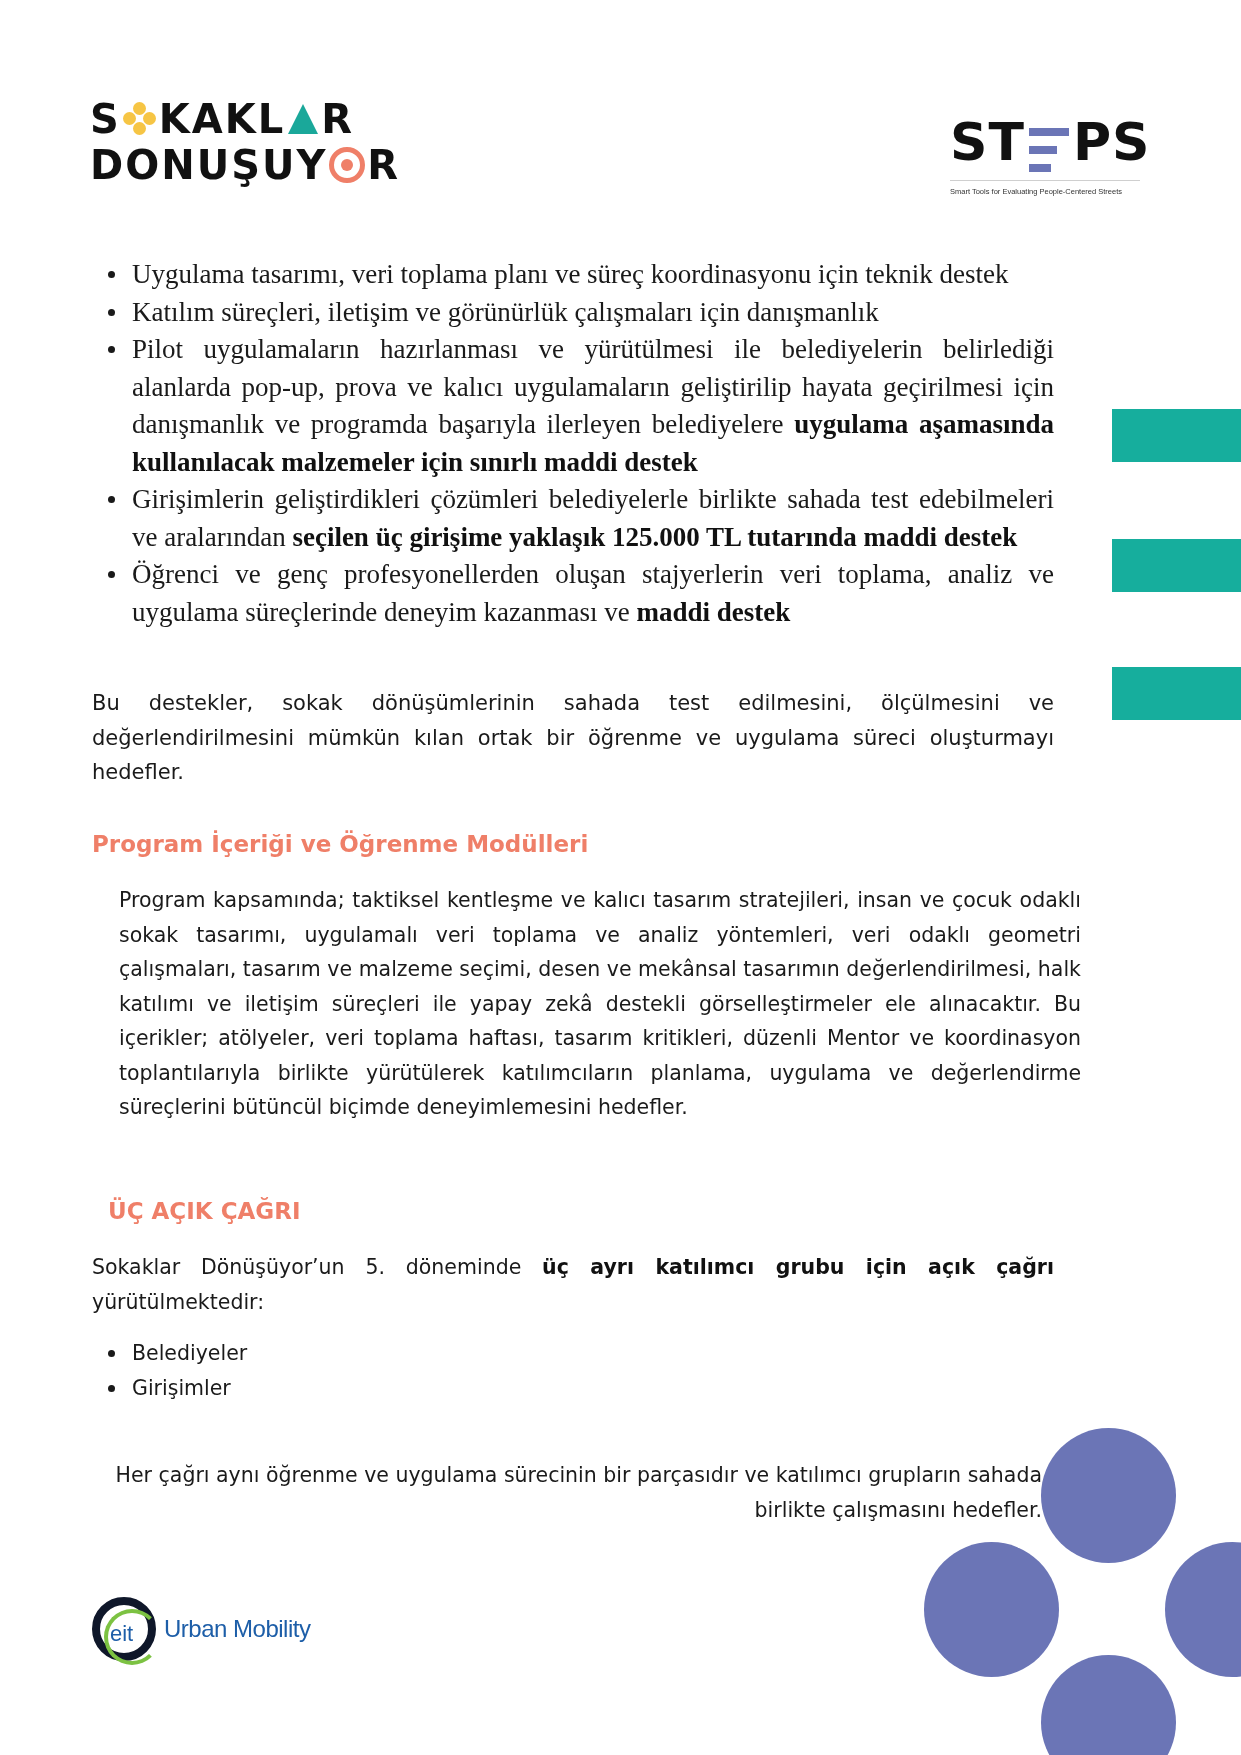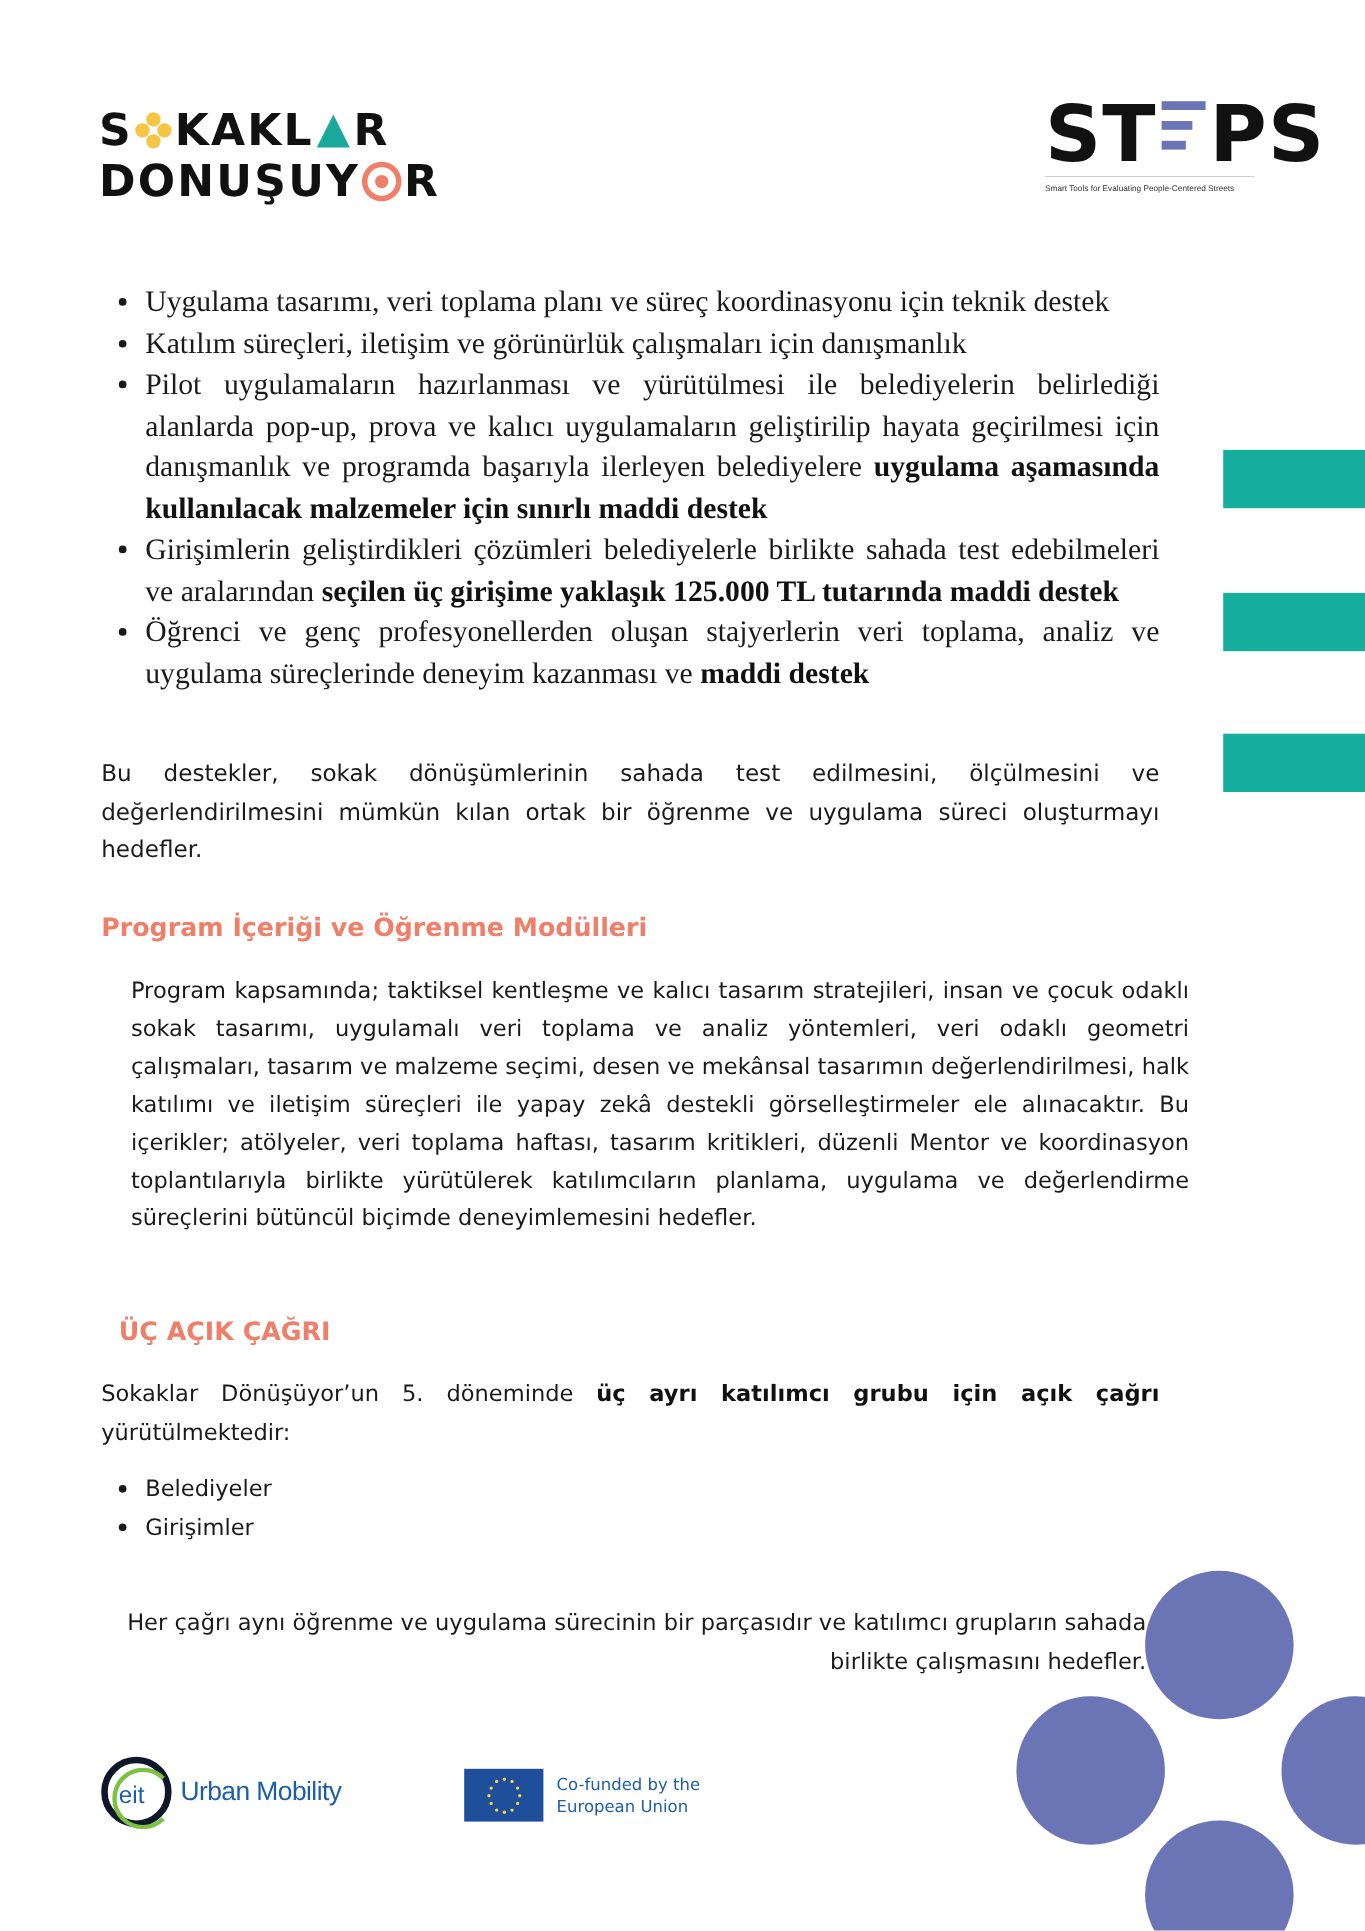--- a/index.html
+++ b/index.html
@@ -13,21 +13,21 @@
     
     .logo-sokaklar { position: absolute; left: 90px; top: 96px; width: 310px; height: 96px; }
     .logo-row { display: flex; align-items: center; font-family: "DejaVu Sans", sans-serif; font-weight: bold; font-size: 40px; letter-spacing: 2px; color: #111; line-height: 46px; }
     .sk-dots { display: inline-block; position: relative; width: 34px; height: 34px; margin: 0 2px; }
     .sk-dots span { position: absolute; width: 13px; height: 13px; border-radius: 50%; background: #f6c544; }
     .tri { display:inline-block; width:0; height:0; border-left:15px solid transparent; border-right:15px solid transparent; border-bottom:30px solid #1aa89a; margin: 0 3px; position: relative; }
     .target { display:inline-block; width:26px; height:26px; border-radius:50%; border:5px solid #ef7f68; position:relative; margin: 0 2px; box-sizing: content-box; }
     .target::after { content:""; position:absolute; left:7px; top:7px; width:12px; height:12px; border-radius:50%; background:#ef7f68; }
 
     .logo-steps { position: absolute; left: 950px; top: 92px; width: 200px; }
-    .steps-word { display:flex; align-items:flex-start; font-family: "DejaVu Sans", sans-serif; font-weight: bold; font-size: 71px; color:#111; letter-spacing: 1px; line-height: 60px; }
+    .steps-word { display:flex; align-items:flex-end; font-family: "DejaVu Sans", sans-serif; font-weight: bold; font-size: 52px; color:#111; letter-spacing: 1px; line-height: 60px; margin-top: 20px; }
     .steps-e { display:inline-flex; flex-direction: column; justify-content: space-between; height: 44px; width: 40px; margin: 0 4px; }
     .steps-e i { display:block; height: 8px; background: #6b75b6; }
     .steps-line { height: 1px; background: #cfcfcf; margin-top: 8px; width: 190px; }
     .steps-sub { font-family: "Liberation Sans", sans-serif; font-size: 7.5px; color: #333; margin-top: 6px; white-space: nowrap; }
 
     
     .teal-bar { position: absolute; left: 1112px; width: 129px; height: 53px; background: #16ae9d; }
 
     
     .content { position: absolute; left: 92px; top: 256px; width: 962px; font-family: Liberation Serif, serif; font-size: 27px; color: #1a1a1a; }
@@ -43,21 +43,21 @@
     .sec2 { position:absolute; left:92px; top: 883px; width: 962px; font-size: 20.5px; margin-left: 27px; }
     .h-ucacik { position:absolute; left:108px; top: 1195px; }
     .sec3 { position:absolute; left:92px; top: 1250px; width: 962px; font-size: 20.5px; }
     .bul2 { position:absolute; left:92px; top: 1336px; width: 962px; font-size: 20.5px; }
     .bul2 li { line-height: 34.5px !important; }
     .bul2 li::before { top: 14px !important; }
     .sec4 { position:absolute; left:92px; top: 1458px; width: 962px; font-size: 20.5px; }
 
     
     .eit { position:absolute; left: 92px; top: 1597px; display:flex; align-items:center; }
-    .eit-ring { width: 64px; height: 64px; border-radius: 50%; border: 6px solid #0f172a; position: relative; box-sizing: border-box; }
+    .eit-ring { width: 64px; height: 64px; border-radius: 50%; border: 8px solid #0f172a; position: relative; box-sizing: border-box; }
     .eit-ring::before { content:""; position:absolute; left:4px; top:4px; width:48px; height:48px; border-radius:50%; border:4px solid #7cc242; border-right-color: transparent; }
     .eit-text { position:absolute; left: 10px; top: 16px; font-family:"Liberation Sans", sans-serif; font-size: 22px; color:#1d5ea8; }
     .eit-label { font-family:"Liberation Sans", sans-serif; font-size: 24px; color:#1d5ea8; margin-left: 8px; letter-spacing: -0.5px; }
     .eu { position:absolute; left: 422px; top: 1608px; display:flex; align-items:center; }
     .eu-flag { width: 72px; height: 48px; background: #1f4e9b; position: relative; }
     .eu-flag span { position:absolute; width: 3px; height: 3px; background: #f5d63b; border-radius: 50%; }
     .eu-text { margin-left: 12px; font-family: "DejaVu Sans", sans-serif; font-size: 15px; color: #1d5ea8; line-height: 20px; }
 
     
     .circle { position:absolute; width: 135px; height: 135px; border-radius: 50%; background: #6b75b6; }
@@ -138,39 +138,19 @@
     <p class="p" style="text-align:right; width: 950px;">Her çağrı aynı öğrenme ve uygulama sürecinin bir parçasıdır ve katılımcı grupların sahada birlikte çalışmasını hedefler.</p>
   </div>
 
   <div class="eit">
     <div class="eit-ring">
       <span class="eit-text">eit</span>
     </div>
     <span class="eit-label">Urban Mobility</span>
   </div>
 
-  <div class="eu">
-    <div class="eu-flag">
-      <span style="left:35px;top:8px"></span>
-      <span style="left:42px;top:10px"></span>
-      <span style="left:47px;top:16px"></span>
-      <span style="left:49px;top:23px"></span>
-      <span style="left:47px;top:30px"></span>
-      <span style="left:42px;top:36px"></span>
-      <span style="left:35px;top:38px"></span>
-      <span style="left:28px;top:36px"></span>
-      <span style="left:23px;top:30px"></span>
-      <span style="left:21px;top:23px"></span>
-      <span style="left:23px;top:16px"></span>
-      <span style="left:28px;top:10px"></span>
-    </div>
-    <div class="eu-text">
-      <div>Co-funded by the</div>
-      <div>European Union</div>
-    </div>
-  </div>
 
   <div class="circle" style="left:1041px; top:1428px;"></div>
   <div class="circle" style="left:924px; top:1542px;"></div>
   <div class="circle" style="left:1165px; top:1542px;"></div>
   <div class="circle" style="left:1041px; top:1655px;"></div>
 
 </div>
 
 </body></html>

